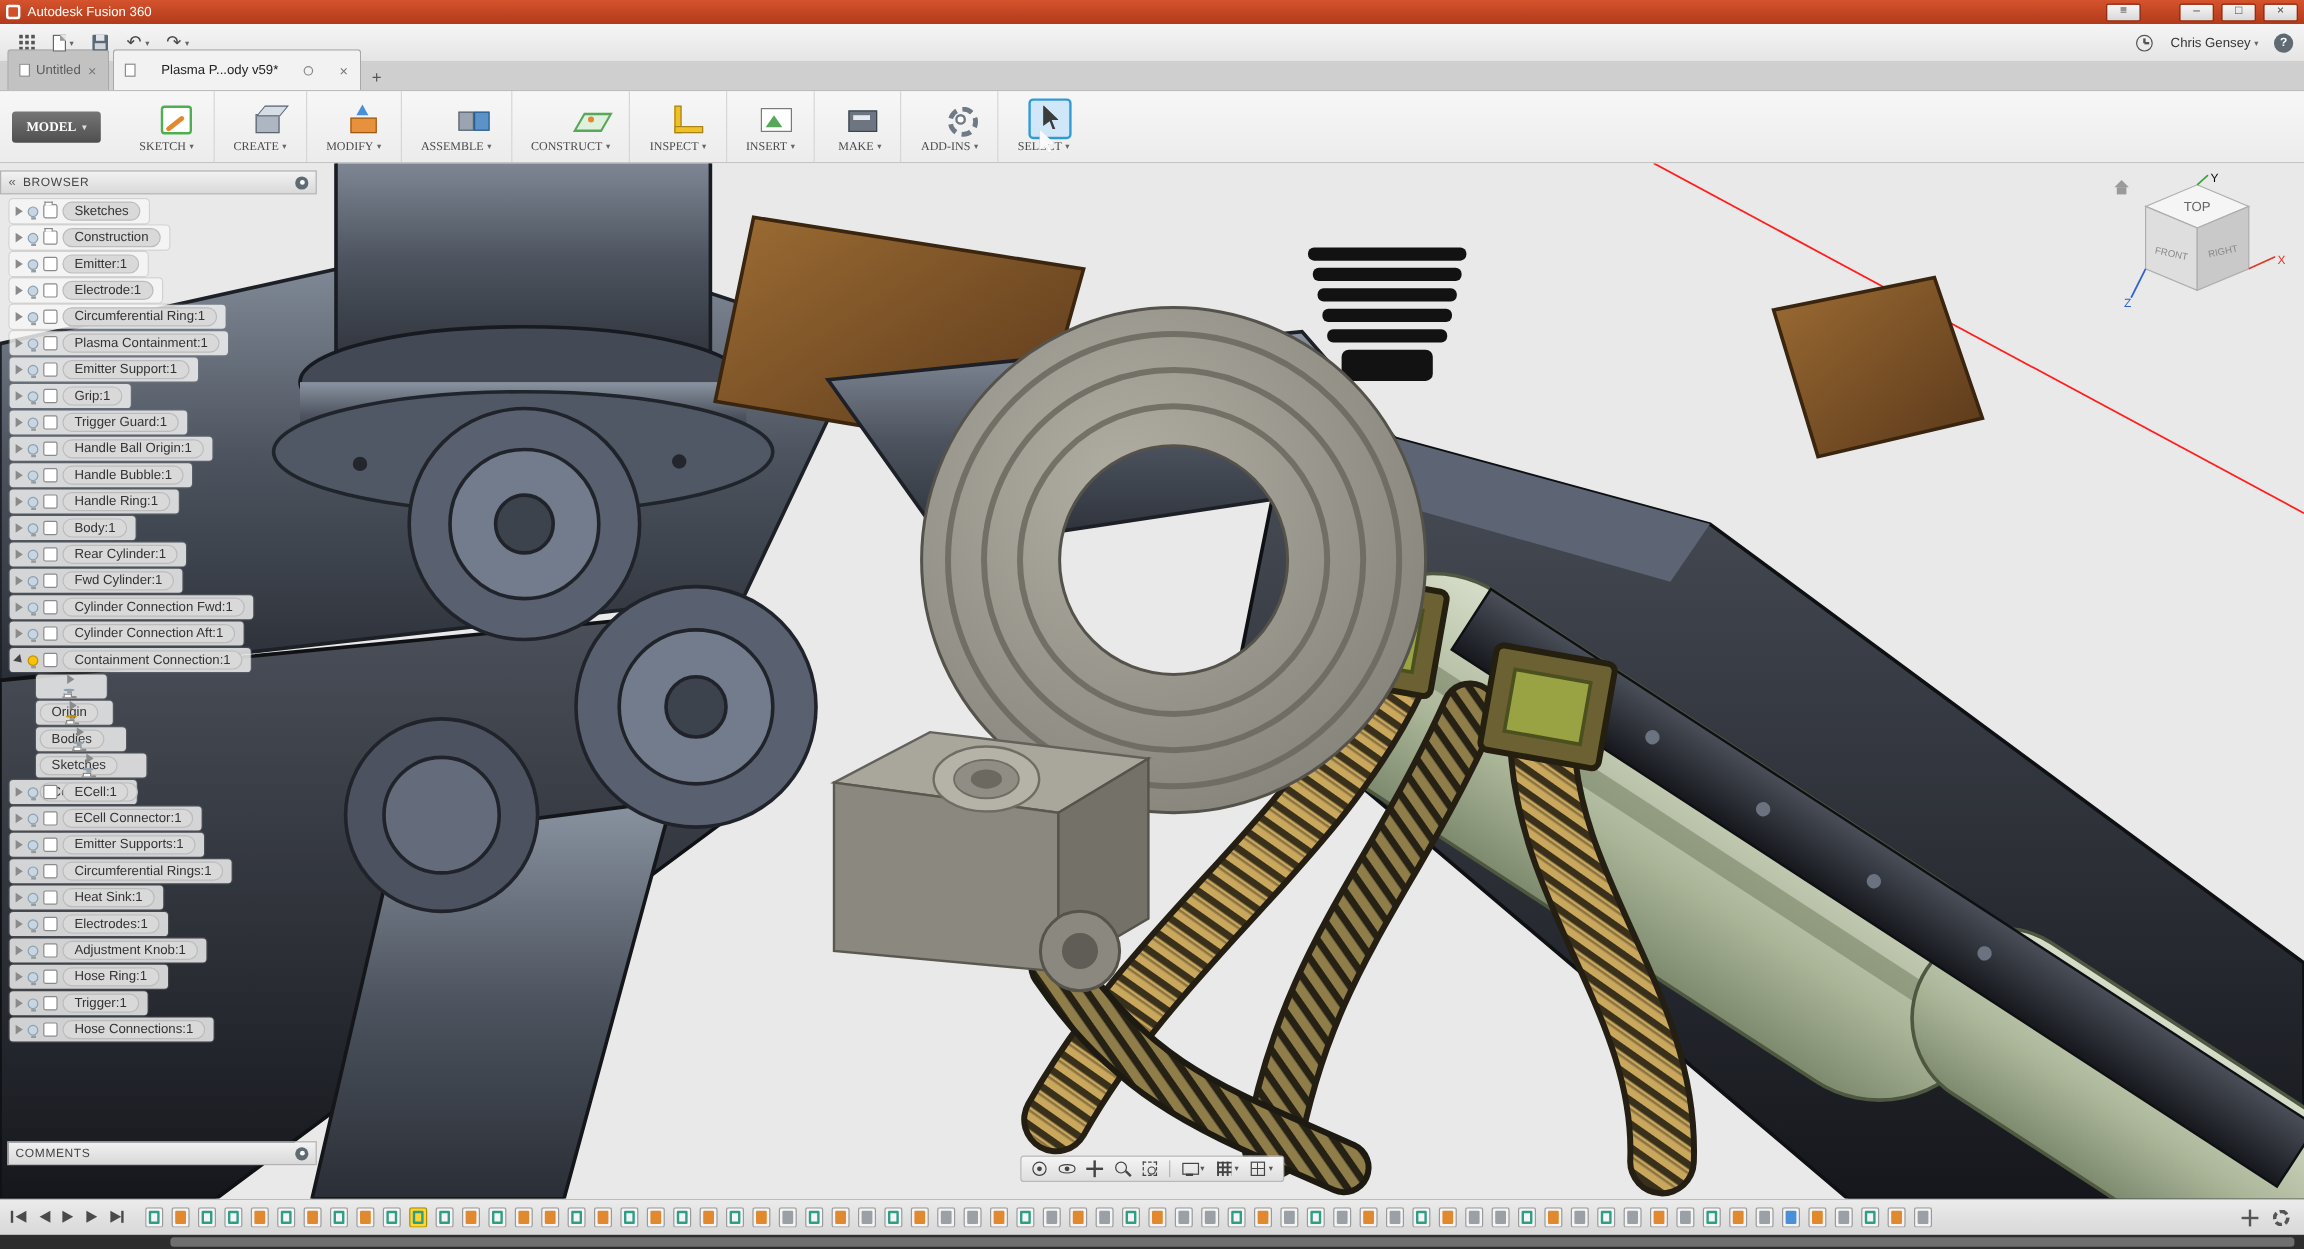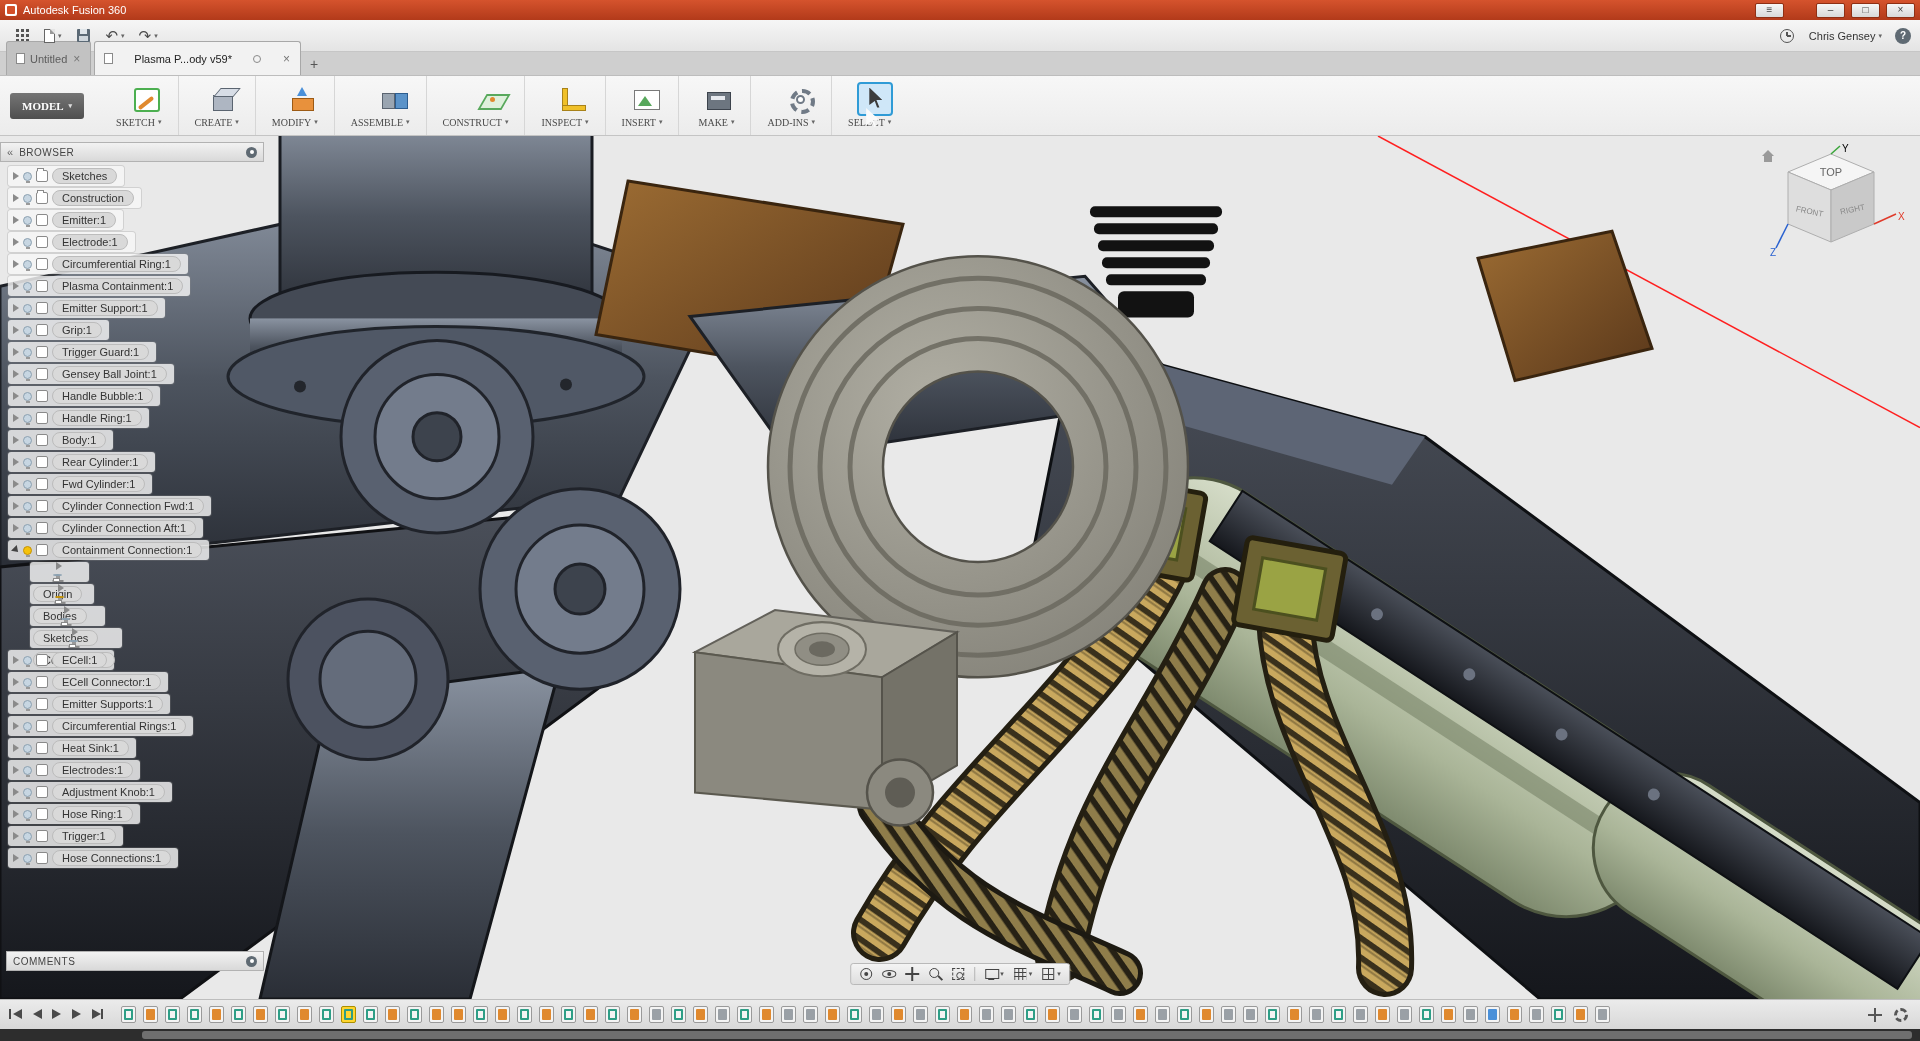--- a/index.html
+++ b/index.html
@@ -596,21 +596,21 @@
             <span class="disc"></span>
             <span class="bulb"></span>
             <span class="doc-icon"></span>
             <span class="b-label">Trigger Guard:1</span>
           </div>
 
           <div class="b-row">
             <span class="disc"></span>
             <span class="bulb"></span>
             <span class="doc-icon"></span>
-            <span class="b-label">Gensey Ball Joint:1</span>
+            <span class="b-label">Handle Ball Origin:1</span>
           </div>
 
           <div class="b-row">
             <span class="disc"></span>
             <span class="bulb"></span>
             <span class="doc-icon"></span>
             <span class="b-label">Handle Bubble:1</span>
           </div>
 
           <div class="b-row">

